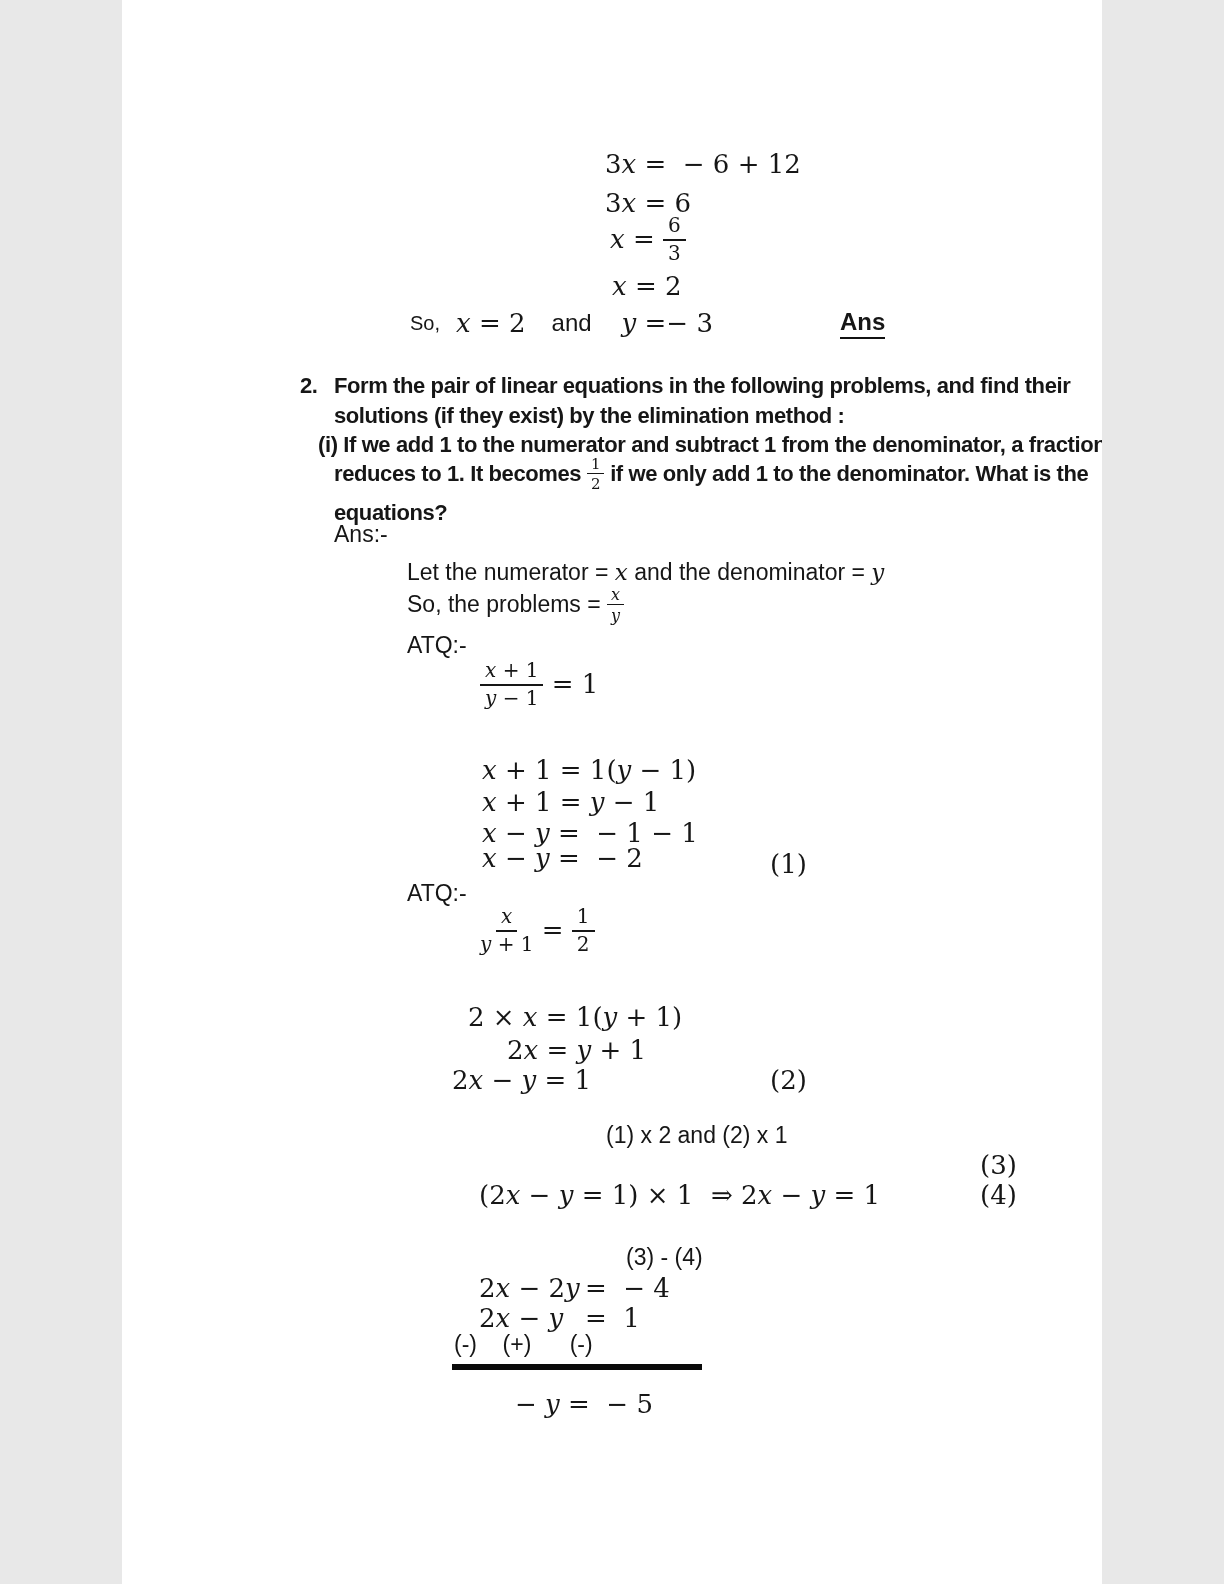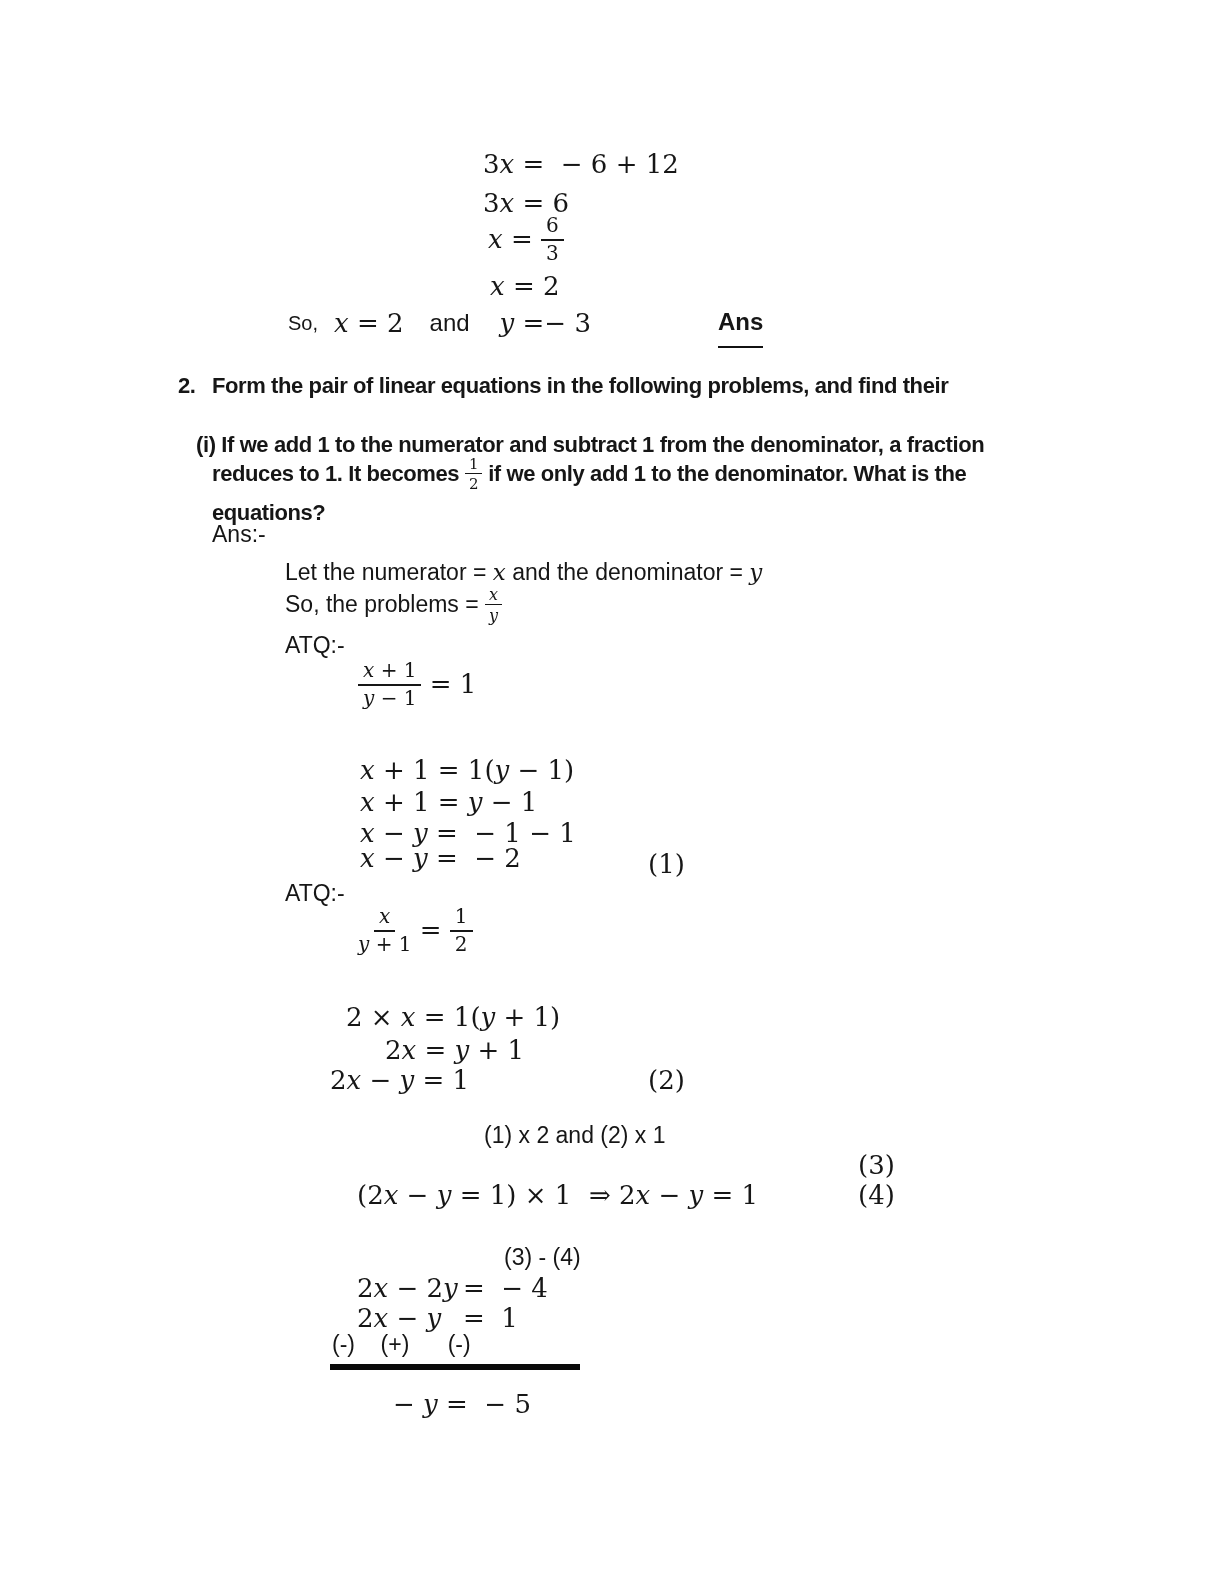--- a/index.html
+++ b/index.html
@@ -1,38 +1,38 @@
 <!DOCTYPE html>
 <html><head>
 <meta charset="utf-8">
 <style>
   html,body{margin:0;padding:0;background:#e8e8e8;}
   .page{
     position:relative;
-    width:1224px;height:1584px;
+    width:980px;height:1584px;
     background:#ffffff;
     margin:0 auto;
     overflow:hidden;
     color:#161616;
   }
   .line{position:absolute;white-space:pre;line-height:1.12;}
   .math{font-family:"DejaVu Serif","Liberation Serif",serif;font-size:26px;}
   .math i{font-style:italic;}
   .sans{font-family:"Liberation Sans",sans-serif;font-size:23px;}
   .sans i{font-family:"DejaVu Serif",serif;font-style:italic;}
   .qbold{font-family:"Liberation Sans",sans-serif;font-weight:700;font-size:22px;letter-spacing:-0.4px;}
   .fx{display:flex;align-items:center;}
   .frac{display:inline-flex;flex-direction:column;align-items:center;line-height:1.08;font-size:20px;font-family:"DejaVu Serif",serif;}
   .frac .fnum{padding:0 5px 2px;border-bottom:2px solid #161616;}
   .frac .fden{padding-top:2px;}
   .frac.small{font-size:16px;}
   .frac.small .fnum{border-bottom-width:1.5px;padding:0 4px 1px;}
   .frac.tiny{font-size:15px;font-weight:400;letter-spacing:0;}
   .frac.tiny .fnum{border-bottom-width:1.5px;padding:0 4px 1px;}
-  .ansu{font-family:"Liberation Sans",sans-serif;font-weight:700;font-size:24px;border-bottom:2.5px solid #111;padding-bottom:10px;}
+  .ansu{font-family:"Liberation Sans",sans-serif;font-weight:700;font-size:24px;border-bottom:2.5px solid #111;padding-bottom:1px;}
   .wlhs{display:inline-block;width:232px;}
   .wsub{display:inline-block;width:106px;}
   .rule{position:absolute;background:#0a0a0a;}
 </style>
 </head>
 <body>
 
 <div class="page">
 
   <div class="line math" style="left:483px;top:150px">3<i>x</i> =  − 6 + 12</div>
@@ -51,20 +51,21 @@
   <div class="line fx" style="left:288px;top:309px">
     <span class="sans" style="font-size:20px">So,</span>
     <span class="math" style="margin-left:16px"><i>x</i> = 2</span>
     <span class="sans" style="font-size:24px;margin-left:26px">and</span>
     <span class="math" style="margin-left:30px"><i>y</i> =− 3</span>
   </div>
   <div class="line ansu" style="left:718px;top:309px">Ans</div>
 
   <div class="line qbold" style="left:178px;top:374px">2.</div>
   <div class="line qbold" style="left:212px;top:374px">Form the pair of linear equations in the following problems, and find their</div>
+  <div class="line qbold" style="left:212px;top:404px">solutions (if they exist) by the elimination method :</div>
   <div class="line qbold" style="left:196px;top:433px">(i) If we add 1 to the numerator and subtract 1 from the denominator, a fraction</div>
 
   <div class="line fx" style="left:212px;top:456px">
     <span class="qbold">reduces to 1. It becomes </span>
     <span class="frac tiny">
       <span class="fnum">1</span>
       <span class="fden">2</span>
     </span>
     <span class="qbold"> if we only add 1 to the denominator. What is the</span>
   </div>

